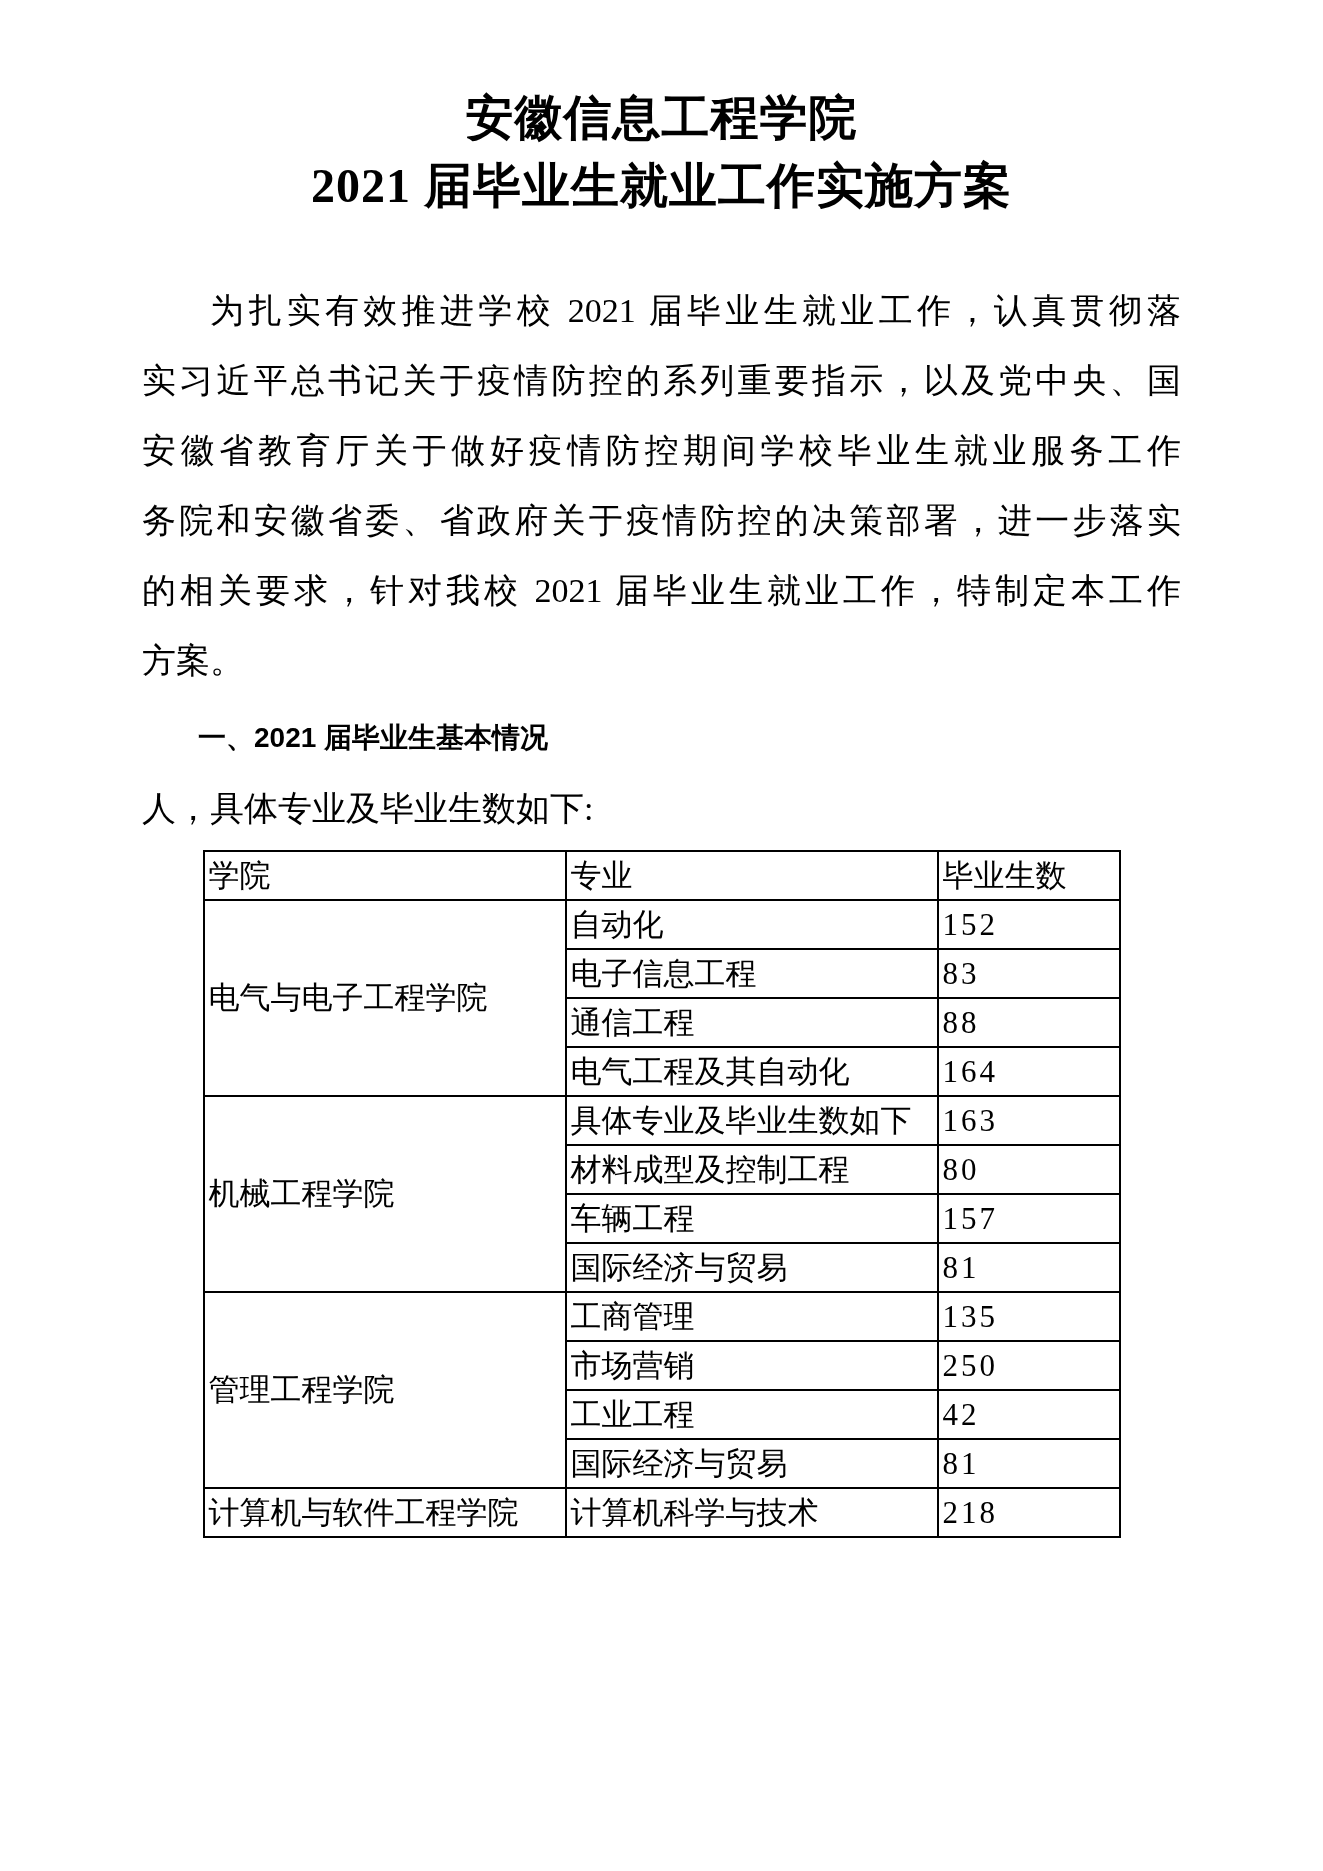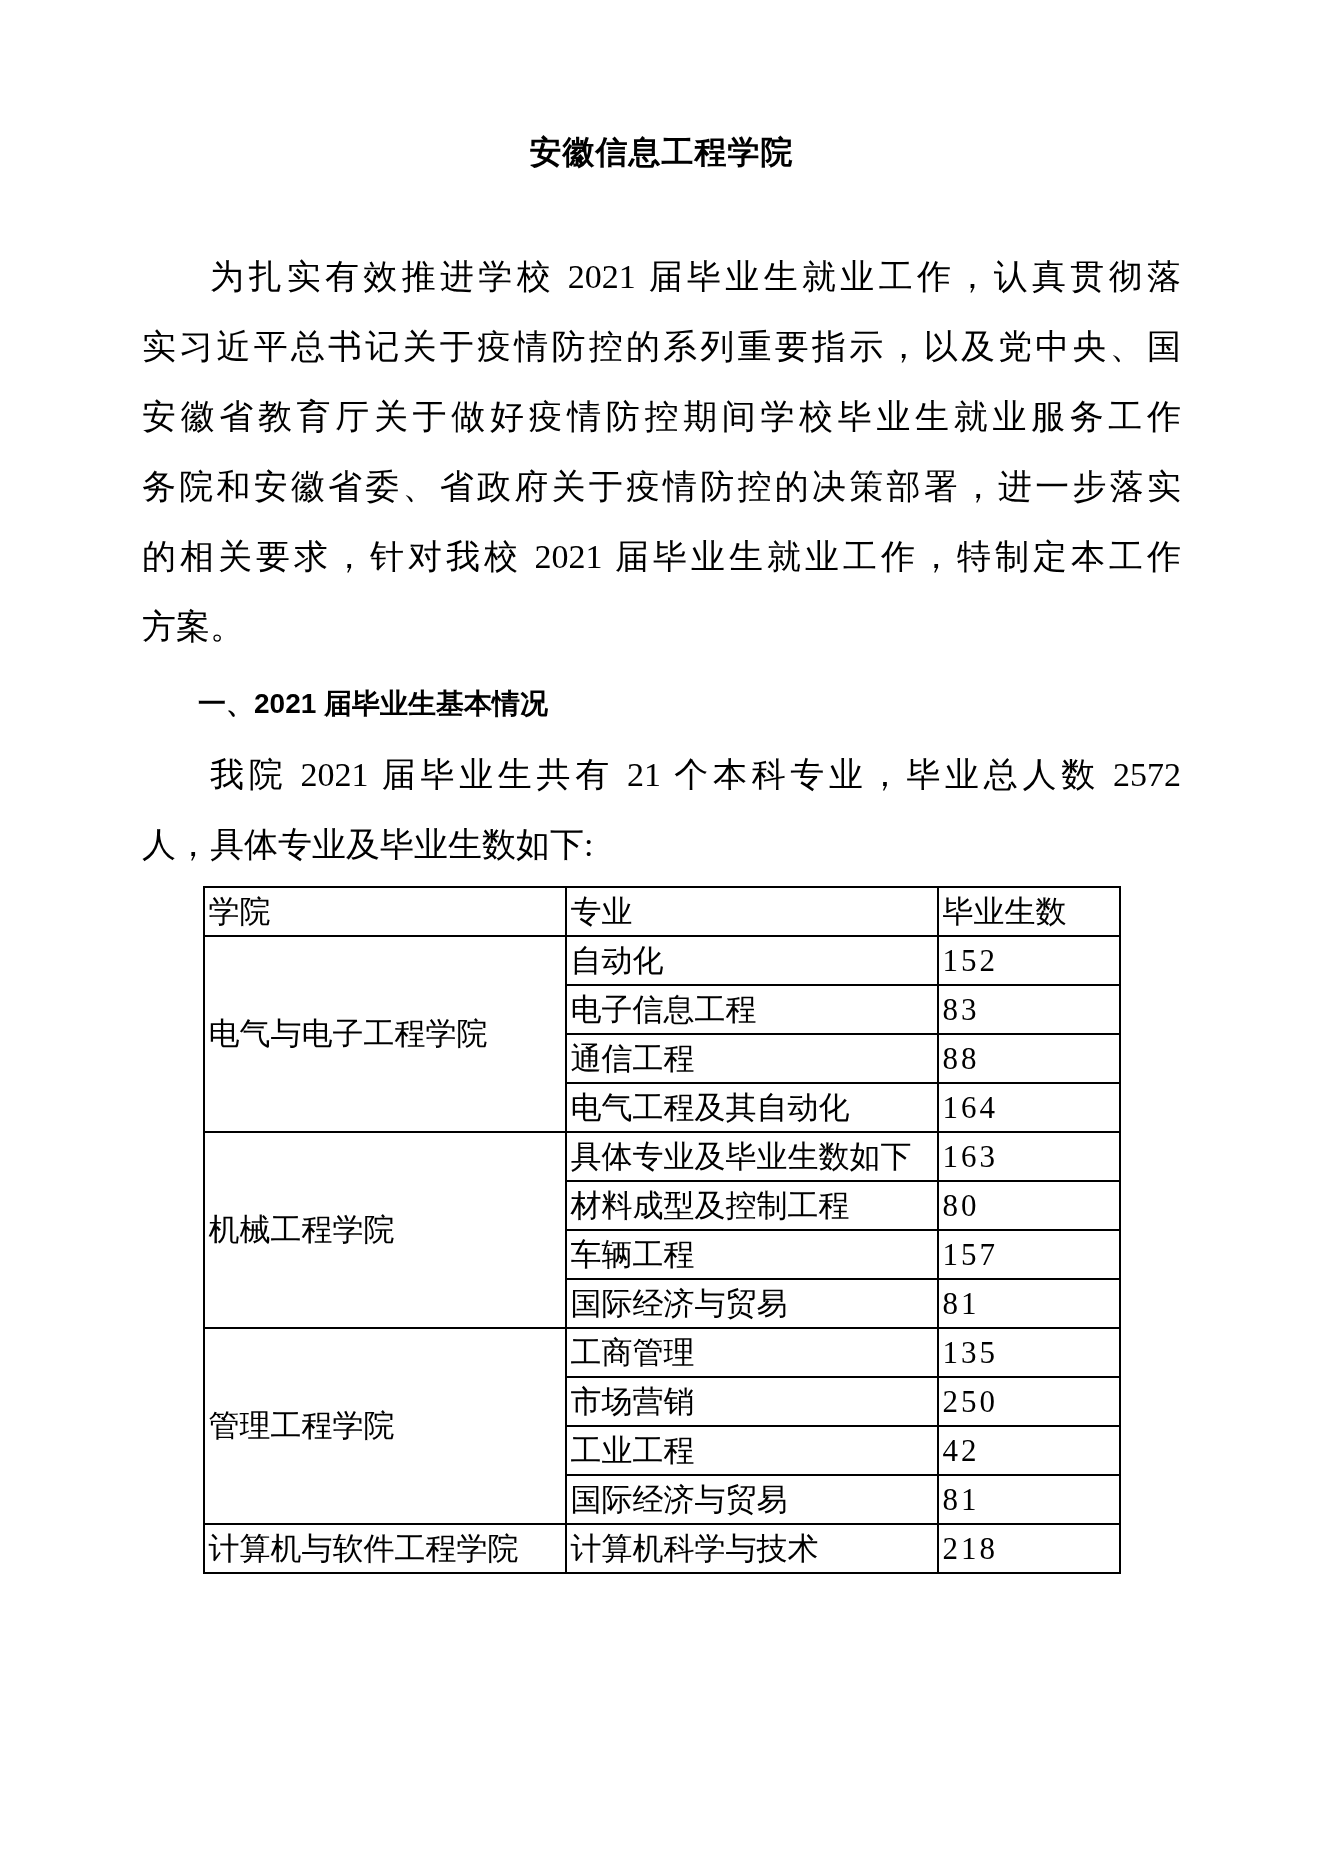--- a/index.html
+++ b/index.html
@@ -14,23 +14,23 @@
     margin: 0 auto;
     background: #ffffff;
     color: #000000;
     font-family: "Liberation Serif", "DejaVu Serif", serif;
     overflow: hidden;
   }
   .content {
     padding: 0 142px;
   }
   .doc-title {
-    margin-top: 118px;
+    margin-top: 84px;
     text-align: center;
-    font-size: 32px;
+    font-size: 48px;
     line-height: 68px;
     font-weight: bold;
     letter-spacing: 1px;
   }
   .para {
     font-size: 34px;
     line-height: 70px;
   }
   .para .line {
     text-align: justify;
@@ -83,35 +83,35 @@
   }
 </style>
 </head>
 <body>
 
 <div class="page">
   <div class="content">
 
     <div class="doc-title">
       <div>安徽信息工程学院</div>
+      <div>2021 届毕业生就业工作实施方案</div>
     </div>
 
     <div class="para p1">
       <div class="line indent">为扎实有效推进学校 2021 届毕业生就业工作，认真贯彻落</div>
       <div class="line">实习近平总书记关于疫情防控的系列重要指示，以及党中央、国</div>
       <div class="line">安徽省教育厅关于做好疫情防控期间学校毕业生就业服务工作</div>
       <div class="line">务院和安徽省委、省政府关于疫情防控的决策部署，进一步落实</div>
       <div class="line">的相关要求，针对我校 2021 届毕业生就业工作，特制定本工作</div>
       <div class="line last">方案。</div>
     </div>
 
     <div class="section-heading">一、2021 届毕业生基本情况</div>
 
     <div class="para p2">
-      <div class="line indent">我院 2021 届毕业生共有 21 个本科专业，毕业总人数 2572</div>
       <div class="line last">人，具体专业及毕业生数如下:</div>
     </div>
 
     <table class="grad-table">
       <colgroup>
         <col class="c1">
         <col class="c2">
         <col class="c3">
       </colgroup>
       <thead>

